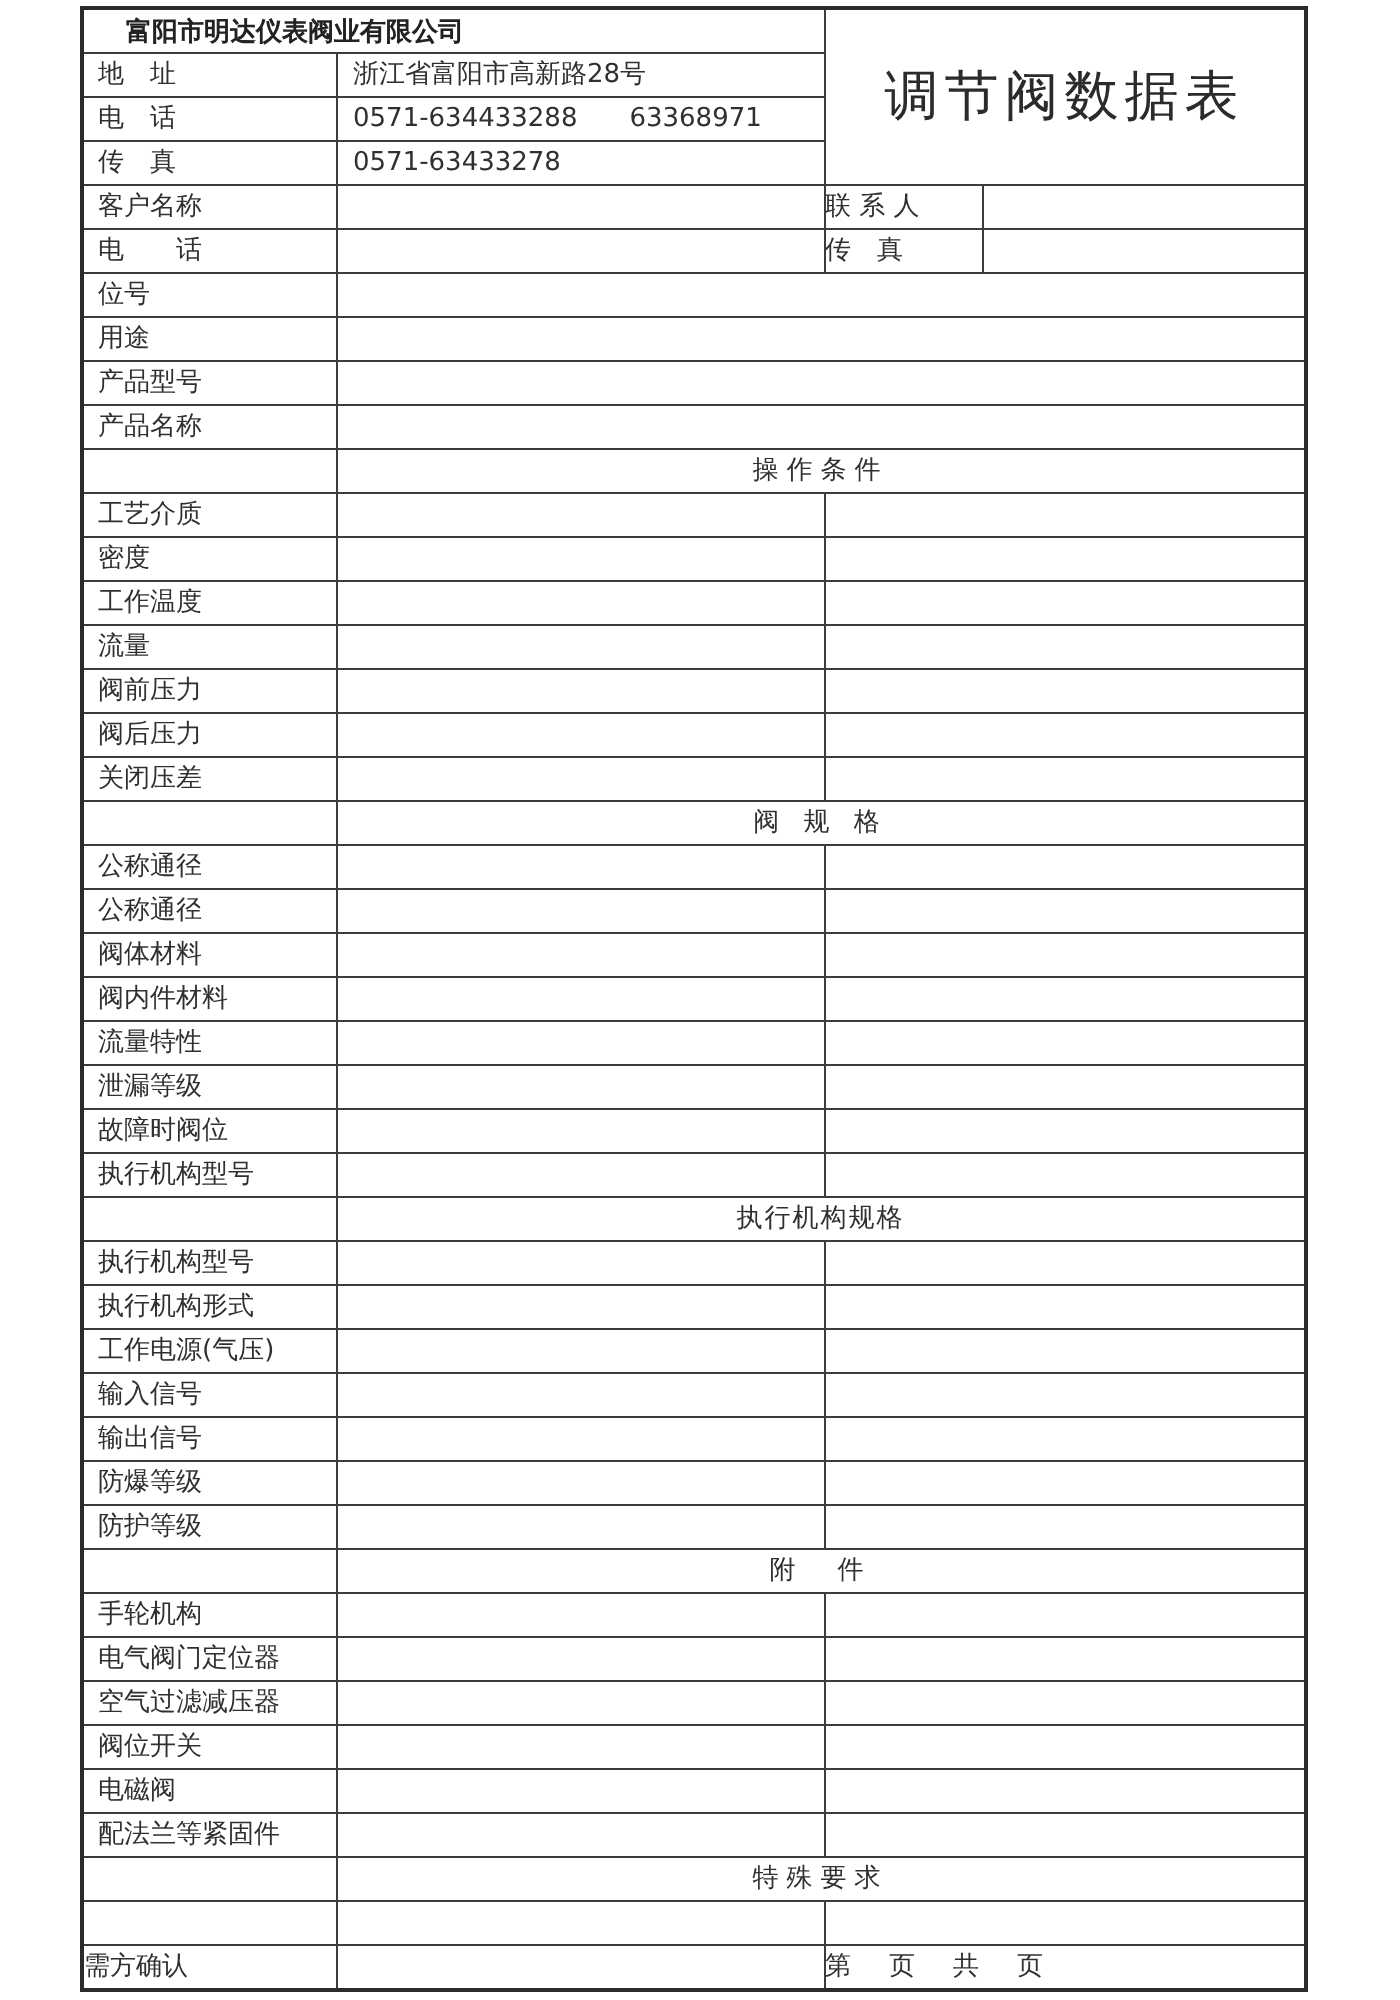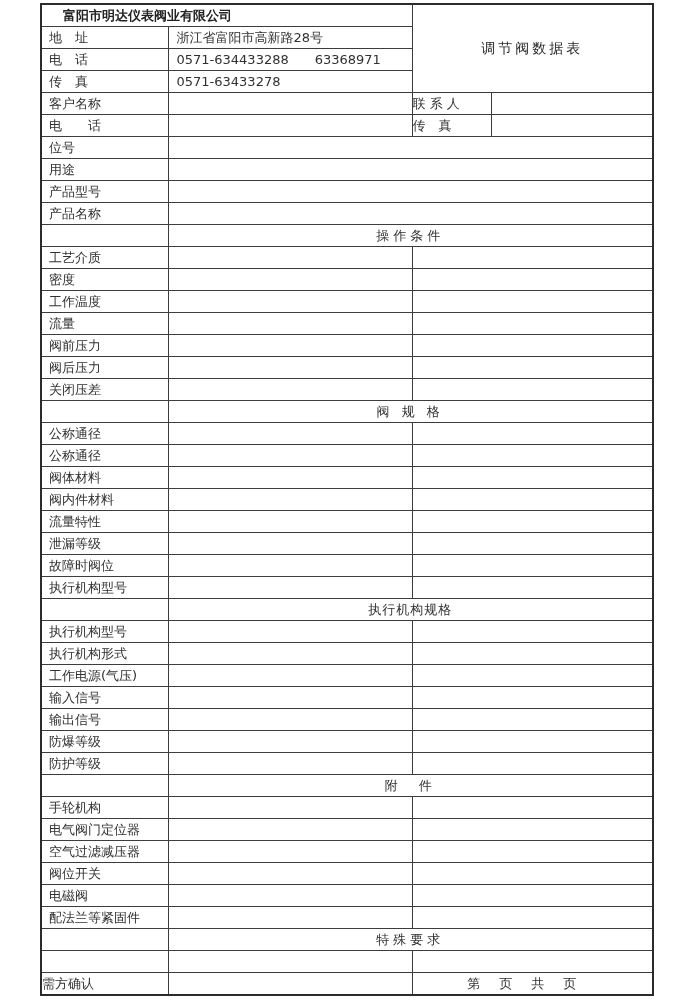--- a/index.html
+++ b/index.html
@@ -26,29 +26,29 @@
     line-height: 21px;
     color: #303030;
     vertical-align: middle;
     white-space: nowrap;
     overflow: hidden;
   }
   td.lbl     { padding-left: 7px; }
   td.val     { padding-left: 8px; }
   td.company { padding-left: 21px; font-weight: bold; font-size: 13px; color: #222; font-family: Liberation Serif, serif; }
   td.title-cell {
-    font-size: 14px;
+    font-size: 27px;
     text-align: center;
     letter-spacing: 3px;
     color: #2b2b2b;
   }
   td.sec  { text-align: center; letter-spacing: 4px; margin-top: 28px; }
   td.sec.tight { letter-spacing: 1px; }
   td.ctr  { text-align: left; }
-  td.pageno { text-align: center; padding-right: 18px; letter-spacing: 3px; margin-top: 29px; }
+  td.pageno { text-align: left; padding-right: 18px; letter-spacing: 3px; margin-top: 29px; }
   td.confirm { padding-left: 0; }
 </style>
 </head>
 <body>
 
 <table class="sheet">
   <colgroup>
     <col style="width:127px">
       <col style="width:244px">
       <col style="width:79px">

